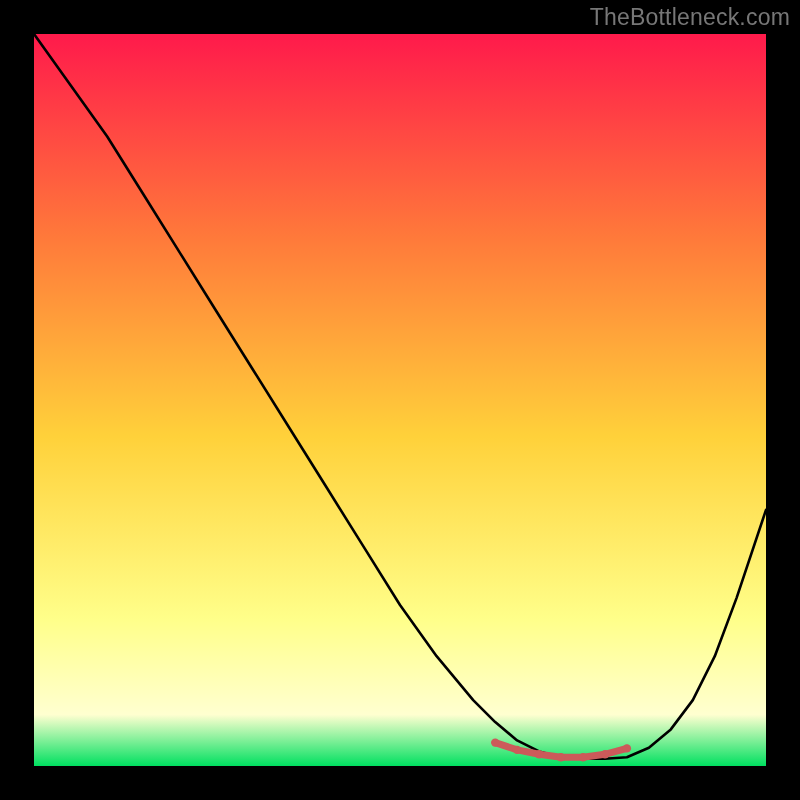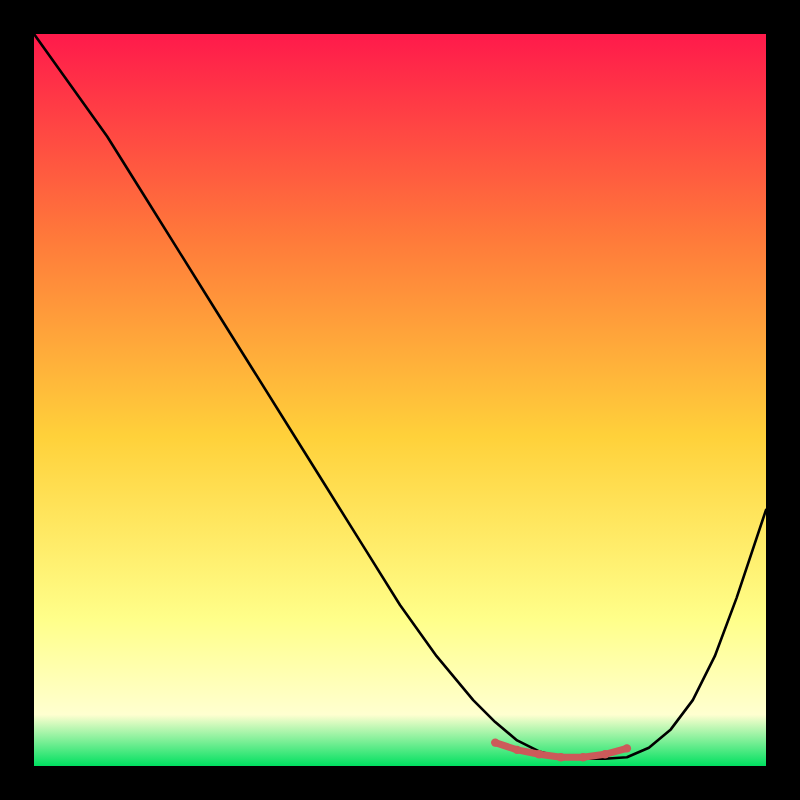--- a/index.html
+++ b/index.html
@@ -36,20 +36,21 @@
     height: 732px;
   }
   svg {
     display: block;
   }
 </style>
 </head>
 <body>
 
 <div class="frame">
+  <div class="watermark">TheBottleneck.com</div>
 
   <div class="plot">
     <svg id="chart-svg" viewBox="0 0 732 732" width="732" height="732" preserveAspectRatio="none">
       <defs>
         <linearGradient id="bg-grad" x1="0" y1="0" x2="0" y2="1">
           <stop id="g0" offset="0%" stop-color="#ff1a4b"></stop>
           <stop id="g1" offset="28%" stop-color="#ff7a3a"></stop>
           <stop id="g2" offset="55%" stop-color="#ffd13a"></stop>
           <stop id="g3" offset="80%" stop-color="#ffff8a"></stop>
           <stop id="g4" offset="93%" stop-color="#ffffd0"></stop>

